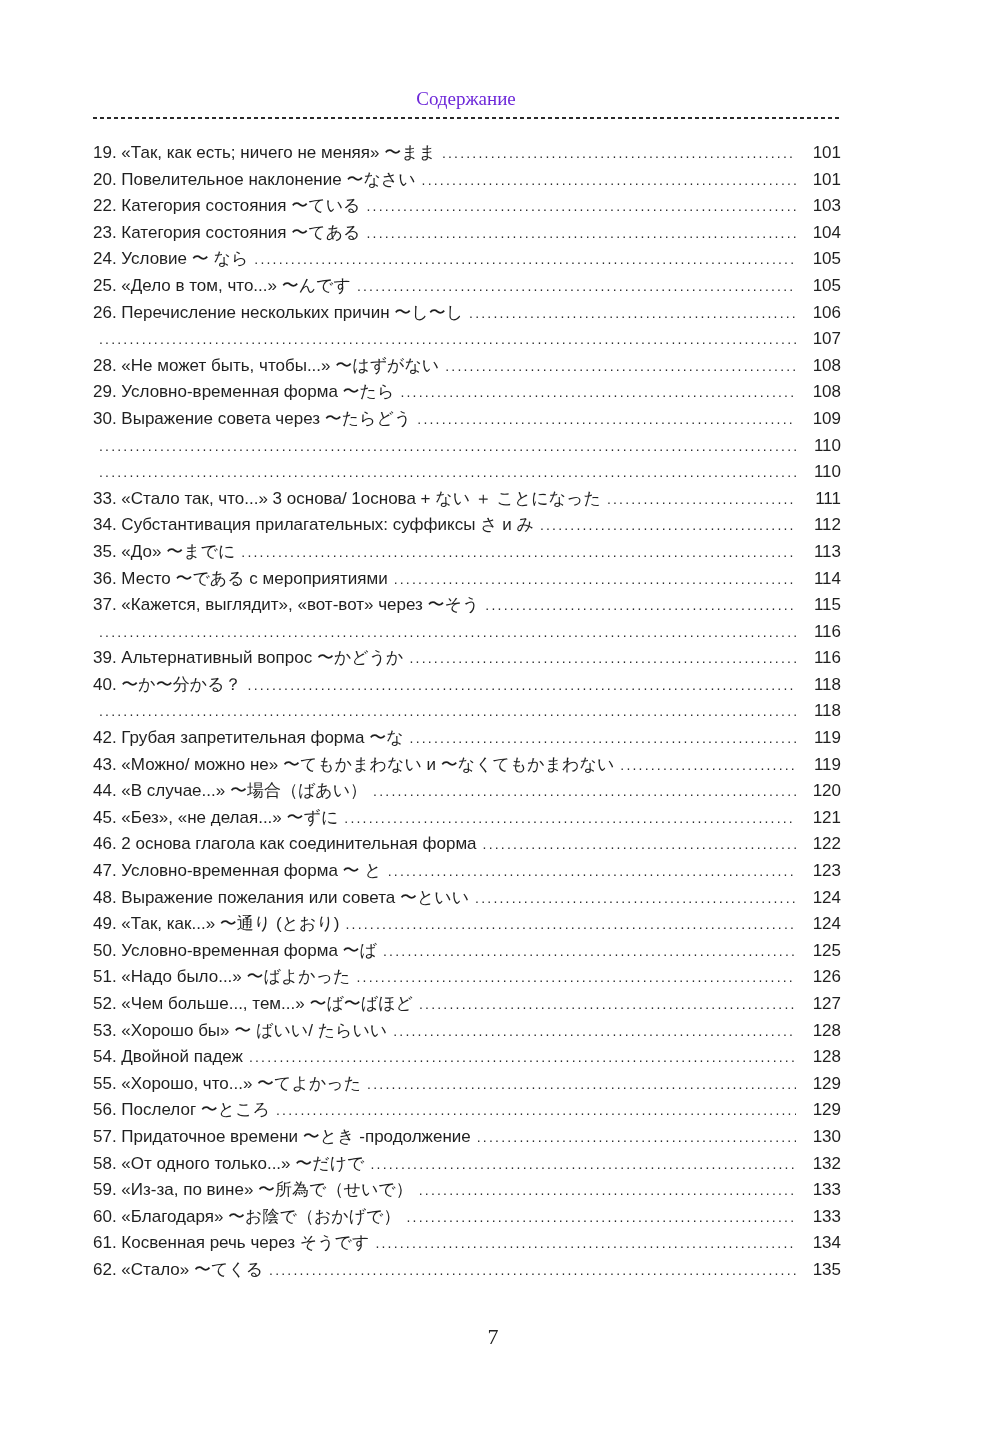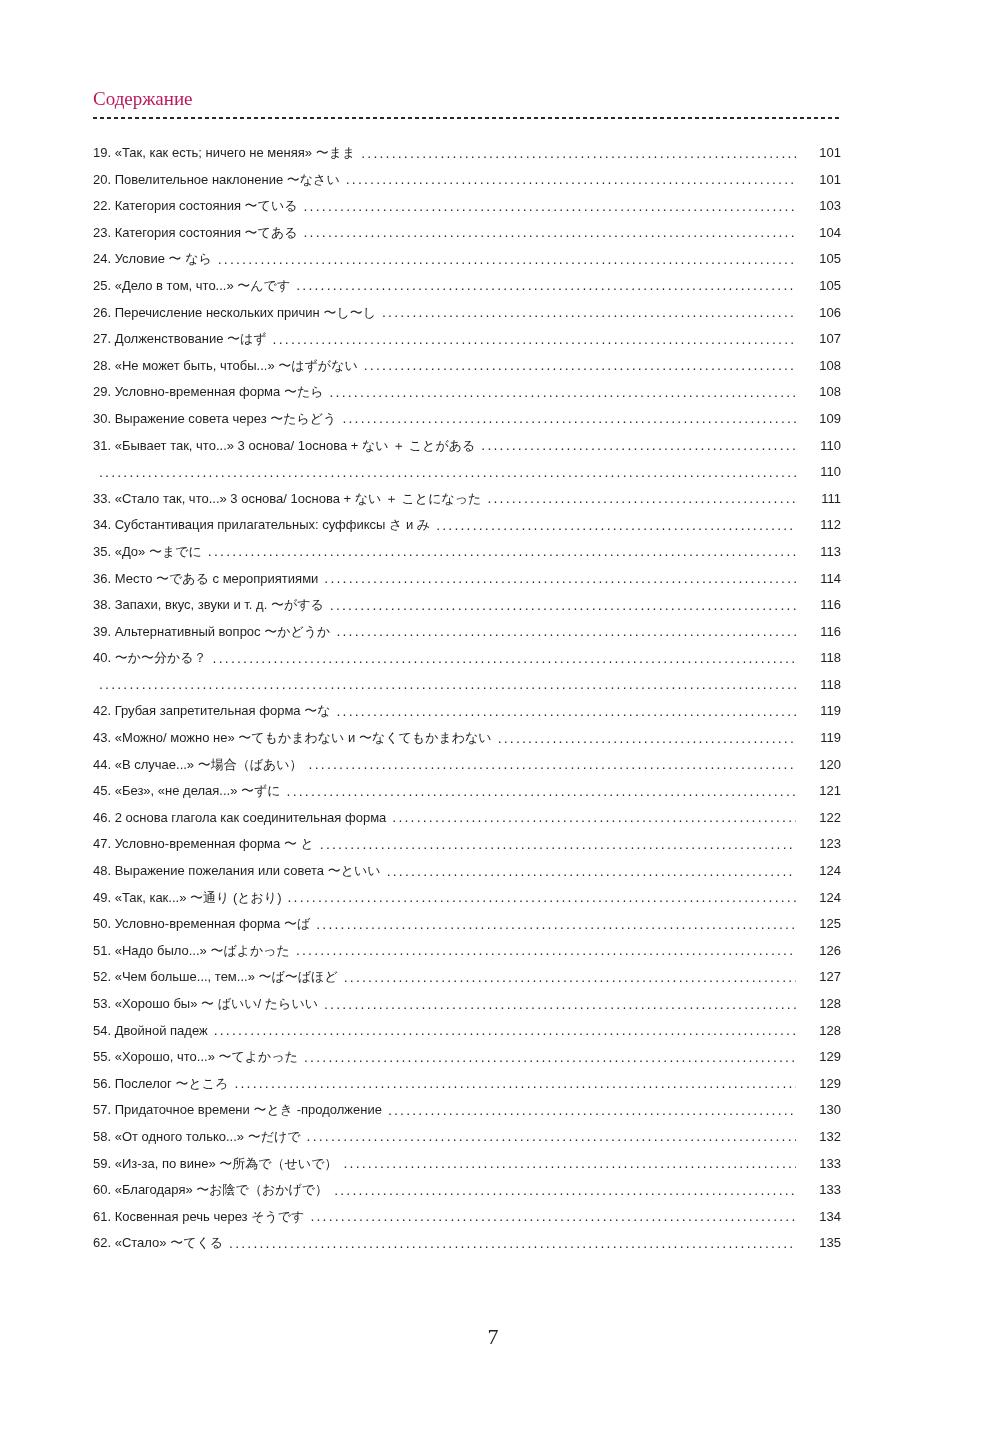--- a/index.html
+++ b/index.html
@@ -17,39 +17,39 @@
     inset: 0;
   }
   .content {
     position: absolute;
     left: 93px;
     top: 0;
     width: 748px;
   }
   .header {
     margin-top: 88px;
-    text-align: left;
+    text-align: center;
     font-family: "Liberation Serif", serif;
     font-size: 19px;
-    color: #be185d;
+    color: #6d28d9;
     padding-right: 2px;
   }
   .dashed-rule {
     margin-top: 7px;
     height: 2px;
     background: repeating-linear-gradient(to right, #2a2a2a 0 4px, transparent 4px 7px);
   }
   .toc {
     margin-top: 21px;
   }
   .row {
     display: flex;
-    align-items: center;
+    align-items: flex-start;
     height: 26.6px;
-    font-size: 13px;
+    font-size: 17px;
     line-height: 26.6px;
     white-space: nowrap;
   }
   .label {
     flex: 0 0 auto;
     white-space: nowrap;
   }
   .dots {
     flex: 1 1 auto;
     min-width: 10px;
@@ -119,41 +119,39 @@
           <span class="label">25. «Дело в том, что...» 〜んです</span>
           <span class="dots"></span>
           <span class="pageno">105</span>
         </div>
         <div class="row">
           <span class="label">26. Перечисление нескольких причин 〜し〜し</span>
           <span class="dots"></span>
           <span class="pageno">106</span>
         </div>
         <div class="row">
-          <span class="label">27. Долженствование 〜はず</span>
           <span class="dots"></span>
           <span class="pageno">107</span>
         </div>
         <div class="row">
           <span class="label">28. «Не может быть, чтобы...» 〜はずがない</span>
           <span class="dots"></span>
           <span class="pageno">108</span>
         </div>
         <div class="row">
           <span class="label">29. Условно-временная форма 〜たら</span>
           <span class="dots"></span>
           <span class="pageno">108</span>
         </div>
         <div class="row">
           <span class="label">30. Выражение совета через 〜たらどう</span>
           <span class="dots"></span>
           <span class="pageno">109</span>
         </div>
         <div class="row">
-          <span class="label">31. «Бывает так, что...» 3 основа/ 1основа + ない ＋ ことがある</span>
           <span class="dots"></span>
           <span class="pageno">110</span>
         </div>
         <div class="row">
           <span class="dots"></span>
           <span class="pageno">110</span>
         </div>
         <div class="row">
           <span class="label">33. «Стало так, что...» 3 основа/ 1основа + ない ＋ ことになった</span>
           <span class="dots"></span>
@@ -168,21 +166,25 @@
           <span class="label">35. «До» 〜までに</span>
           <span class="dots"></span>
           <span class="pageno">113</span>
         </div>
         <div class="row">
           <span class="label">36. Место 〜である с мероприятиями</span>
           <span class="dots"></span>
           <span class="pageno">114</span>
         </div>
         <div class="row">
-          <span class="label">38. Запахи, вкус, звуки и т. д. 〜がする</span>
+          <span class="label">37. «Кажется, выглядит», «вот-вот» через 〜そう</span>
+          <span class="dots"></span>
+          <span class="pageno">115</span>
+        </div>
+        <div class="row">
           <span class="dots"></span>
           <span class="pageno">116</span>
         </div>
         <div class="row">
           <span class="label">39. Альтернативный вопрос 〜かどうか</span>
           <span class="dots"></span>
           <span class="pageno">116</span>
         </div>
         <div class="row">
           <span class="label">40. 〜か〜分かる？</span>

